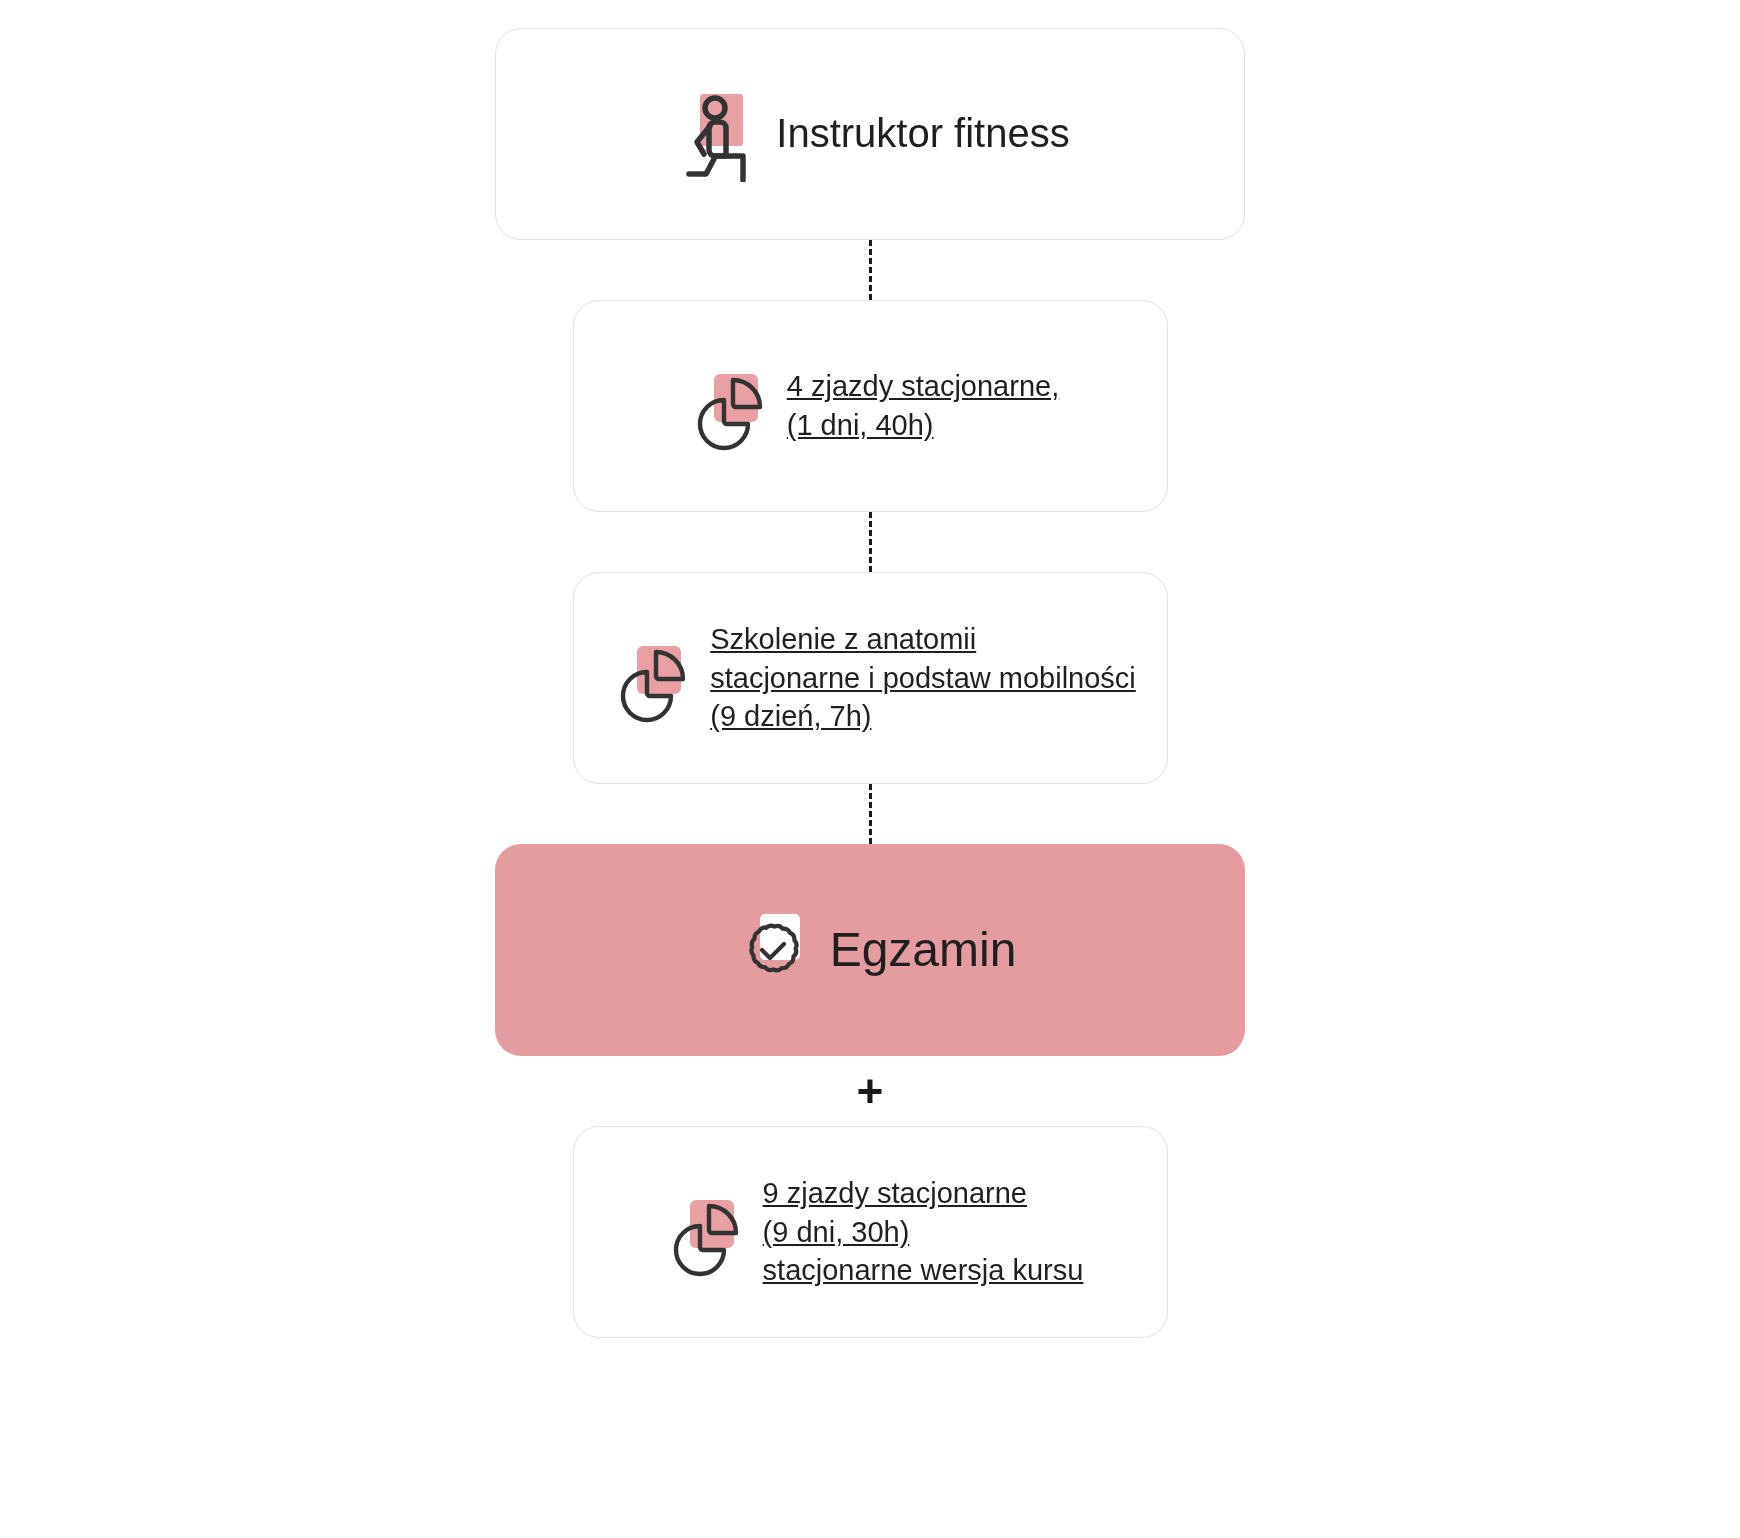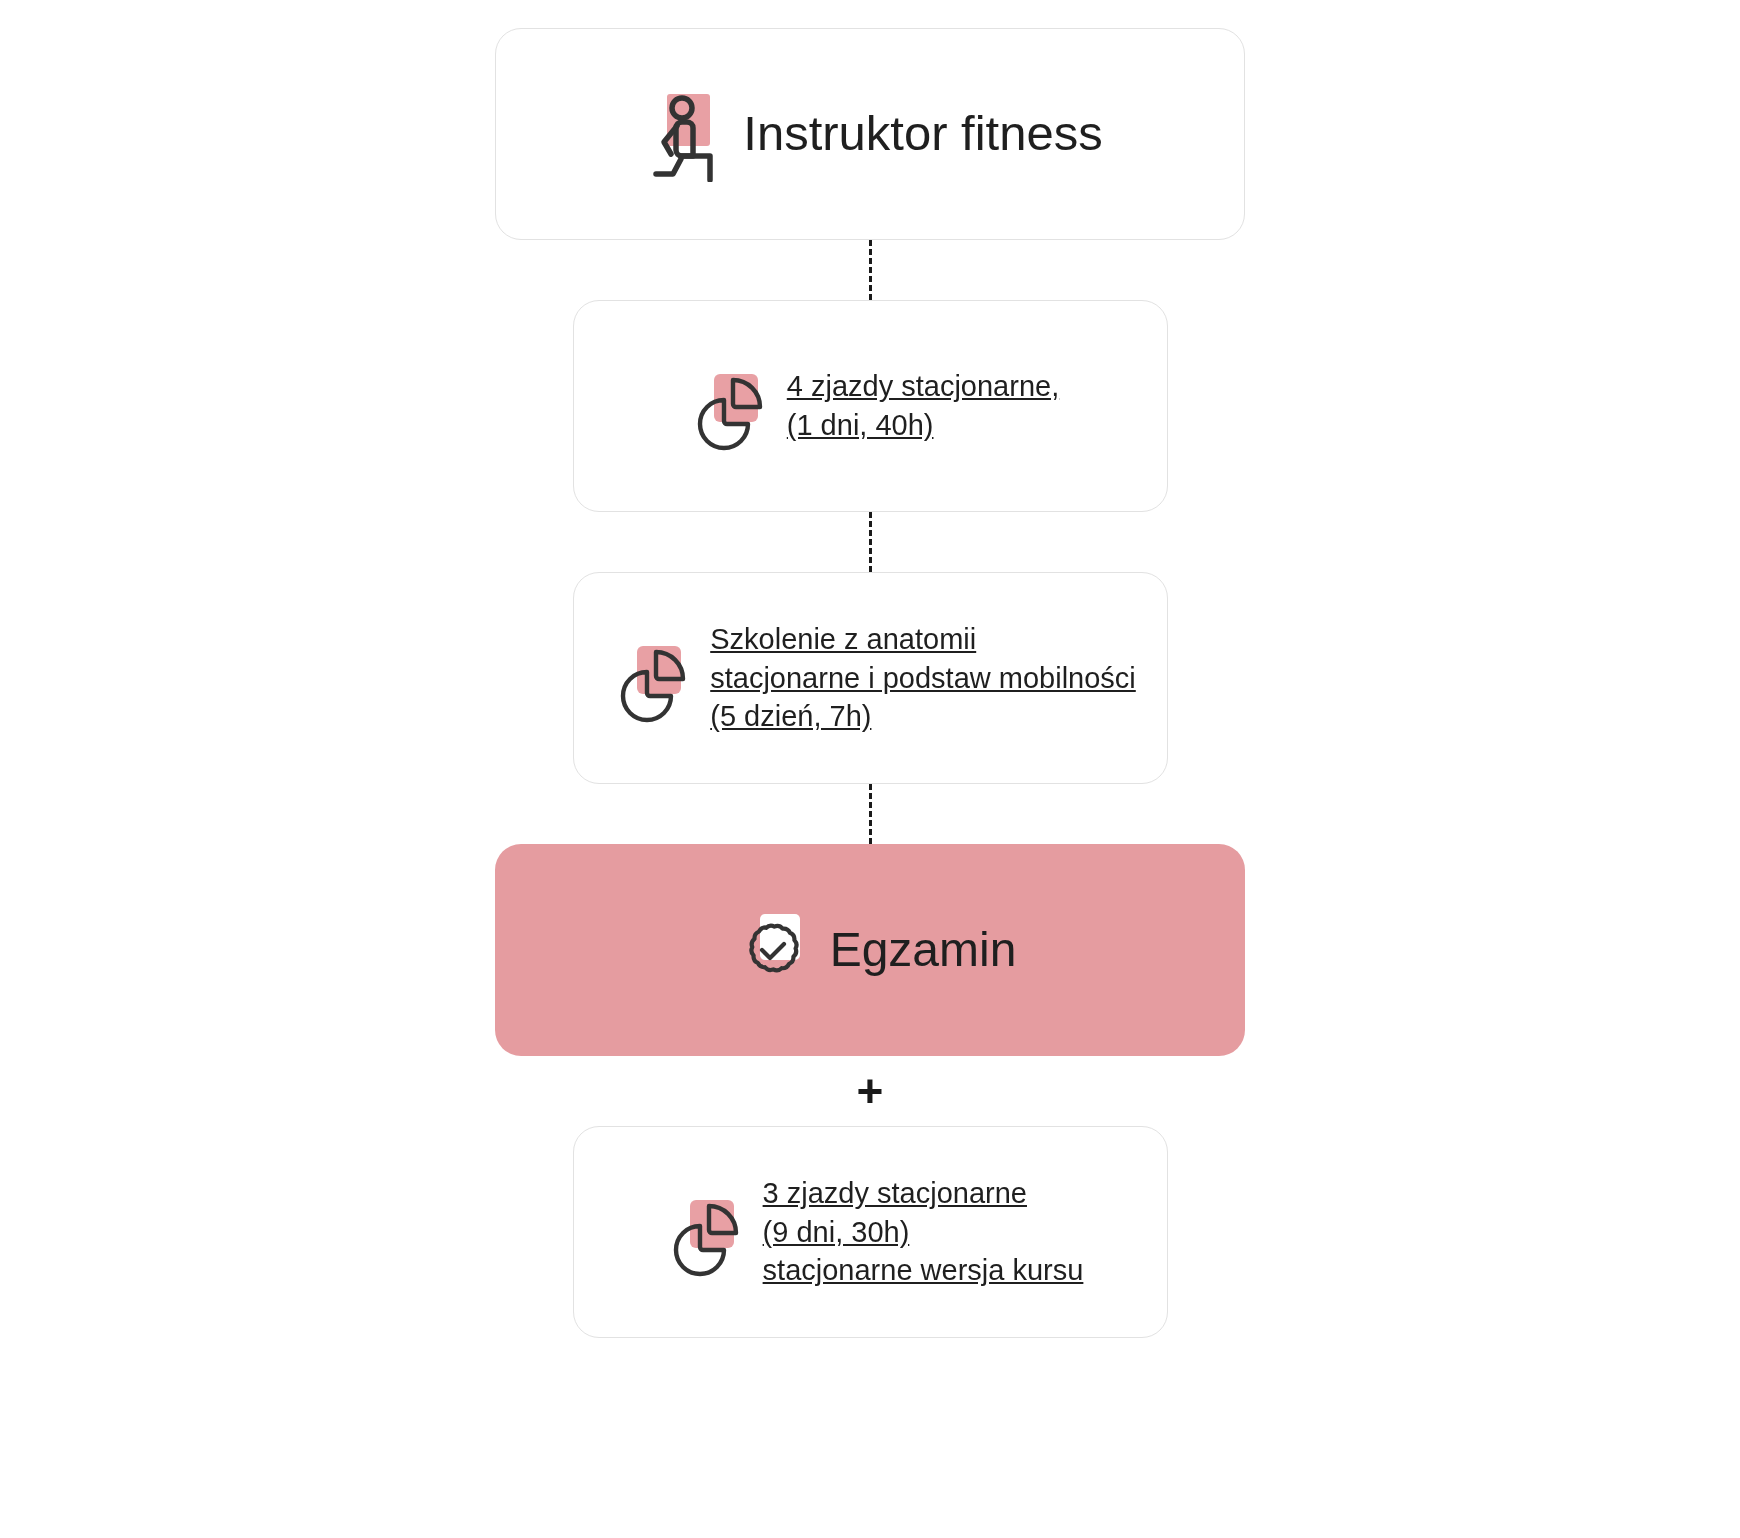--- a/index.html
+++ b/index.html
@@ -63,21 +63,21 @@
   .icon {
     position: relative;
     width: 92px;
     height: 96px;
     flex: 0 0 92px;
   }
   .icon svg { position: absolute; inset: 0; width: 92px; height: 96px; }
 
   
   .label-lg {
-    font-size: 49px;
+    font-size: 40px;
     color: #1f1f1f;
     line-height: 1.18;
     white-space: nowrap;
   }
   .label-md {
     font-size: 29px;
     color: #1f1f1f;
     line-height: 1.33;
     white-space: nowrap;
     text-decoration: underline;
@@ -141,21 +141,21 @@
           <rect x="33" y="16" width="44" height="48" rx="6" fill="#e8a0a4"></rect>
           <g fill="none" stroke="#333333" stroke-width="4.4" stroke-linecap="round" stroke-linejoin="round">
             <path d="M43 42 a24 24 0 1 0 24 24 h-21 a3 3 0 0 1 -3 -3 z"></path>
             <path d="M52 22 a27 27 0 0 1 27 27 h-24 a3 3 0 0 1 -3 -3 z"></path>
           </g>
         </svg>
       </span>
       <span>
         <div class="label-md">Szkolenie z anatomii</div>
         <div class="label-md">stacjonarne i podstaw mobilności</div>
-        <div class="label-md">(5 dzień, 7h)</div>
+        <div class="label-md">(9 dzień, 7h)</div>
       </span>
     </div>
   </div>
 
   <div class="connector"></div>
 
   <div class="card card-exam">
     <div class="card-inner">
       <span class="icon">
         <svg viewBox="0 0 92 96" xmlns="http://www.w3.org/2000/svg">
@@ -191,20 +191,20 @@
       <span class="icon">
         <svg viewBox="0 0 92 96" xmlns="http://www.w3.org/2000/svg">
           <rect x="33" y="16" width="44" height="48" rx="6" fill="#e8a0a4"></rect>
           <g fill="none" stroke="#333333" stroke-width="4.4" stroke-linecap="round" stroke-linejoin="round">
             <path d="M43 42 a24 24 0 1 0 24 24 h-21 a3 3 0 0 1 -3 -3 z"></path>
             <path d="M52 22 a27 27 0 0 1 27 27 h-24 a3 3 0 0 1 -3 -3 z"></path>
           </g>
         </svg>
       </span>
       <span>
-        <div class="label-md">3 zjazdy stacjonarne</div>
+        <div class="label-md">9 zjazdy stacjonarne</div>
         <div class="label-md">(9 dni, 30h)</div>
         <div class="label-md em">stacjonarne wersja kursu</div>
       </span>
     </div>
   </div>
 
 </div>
 
 </body></html>

